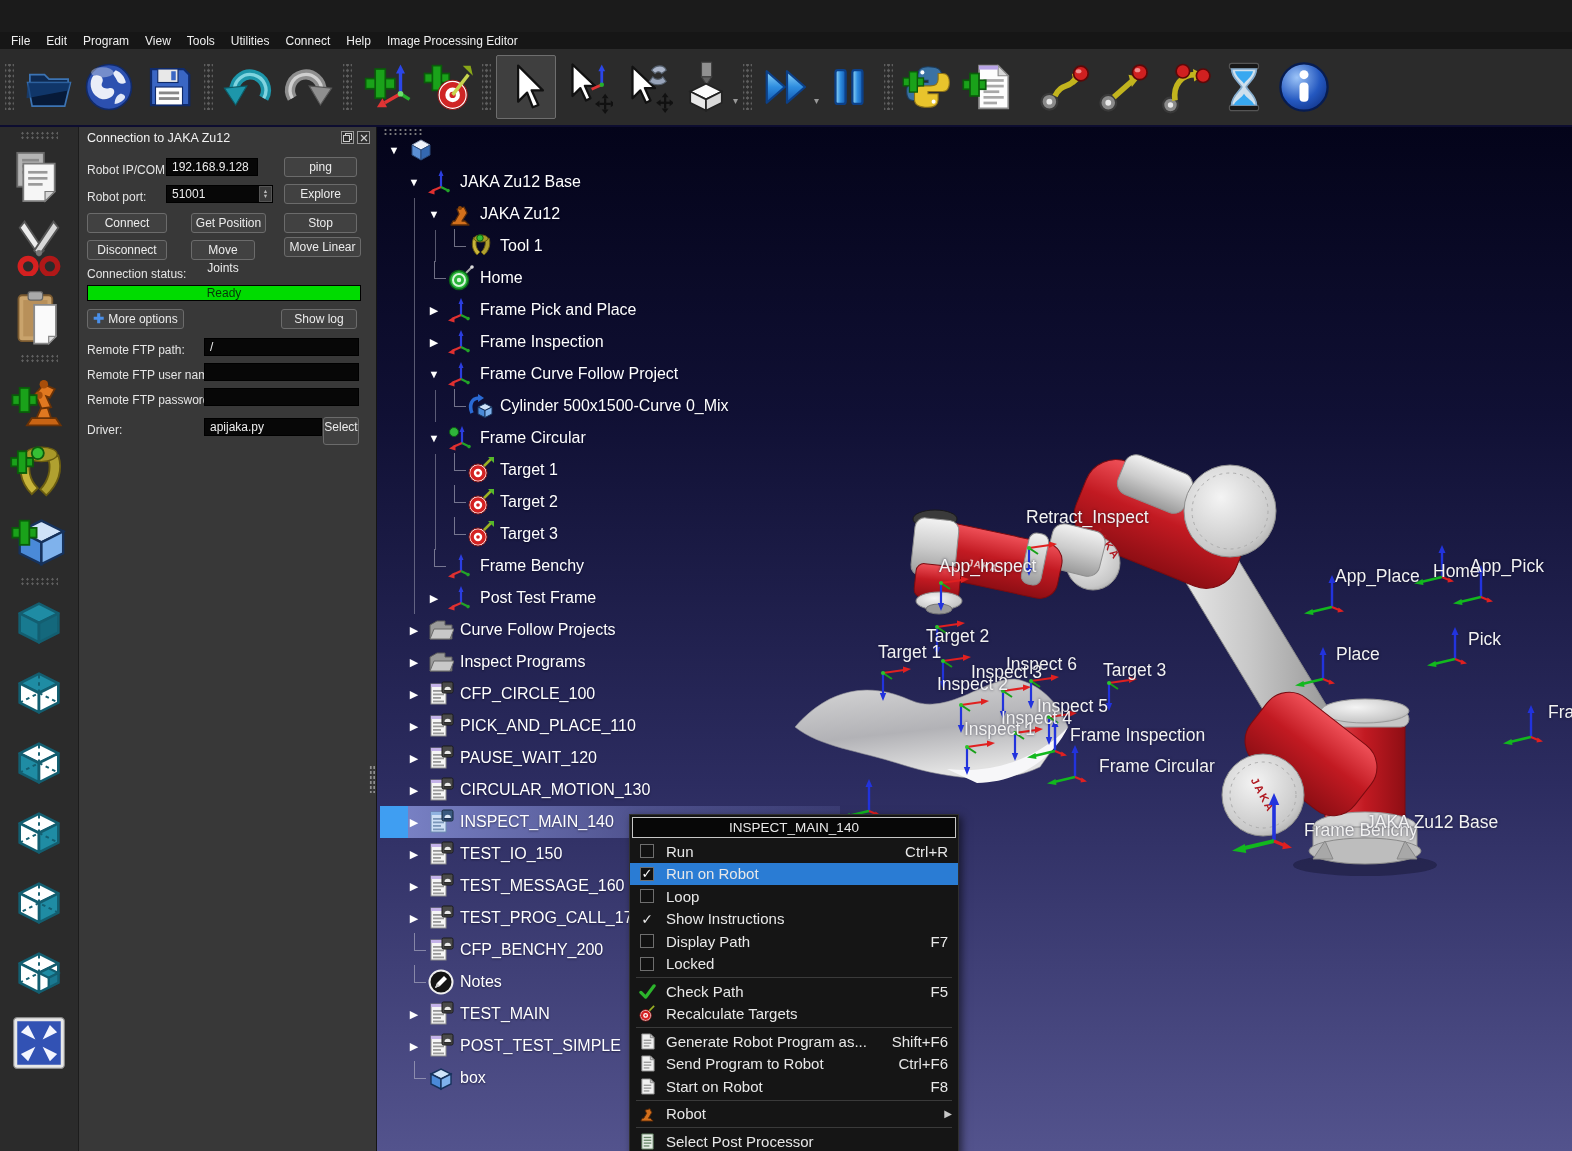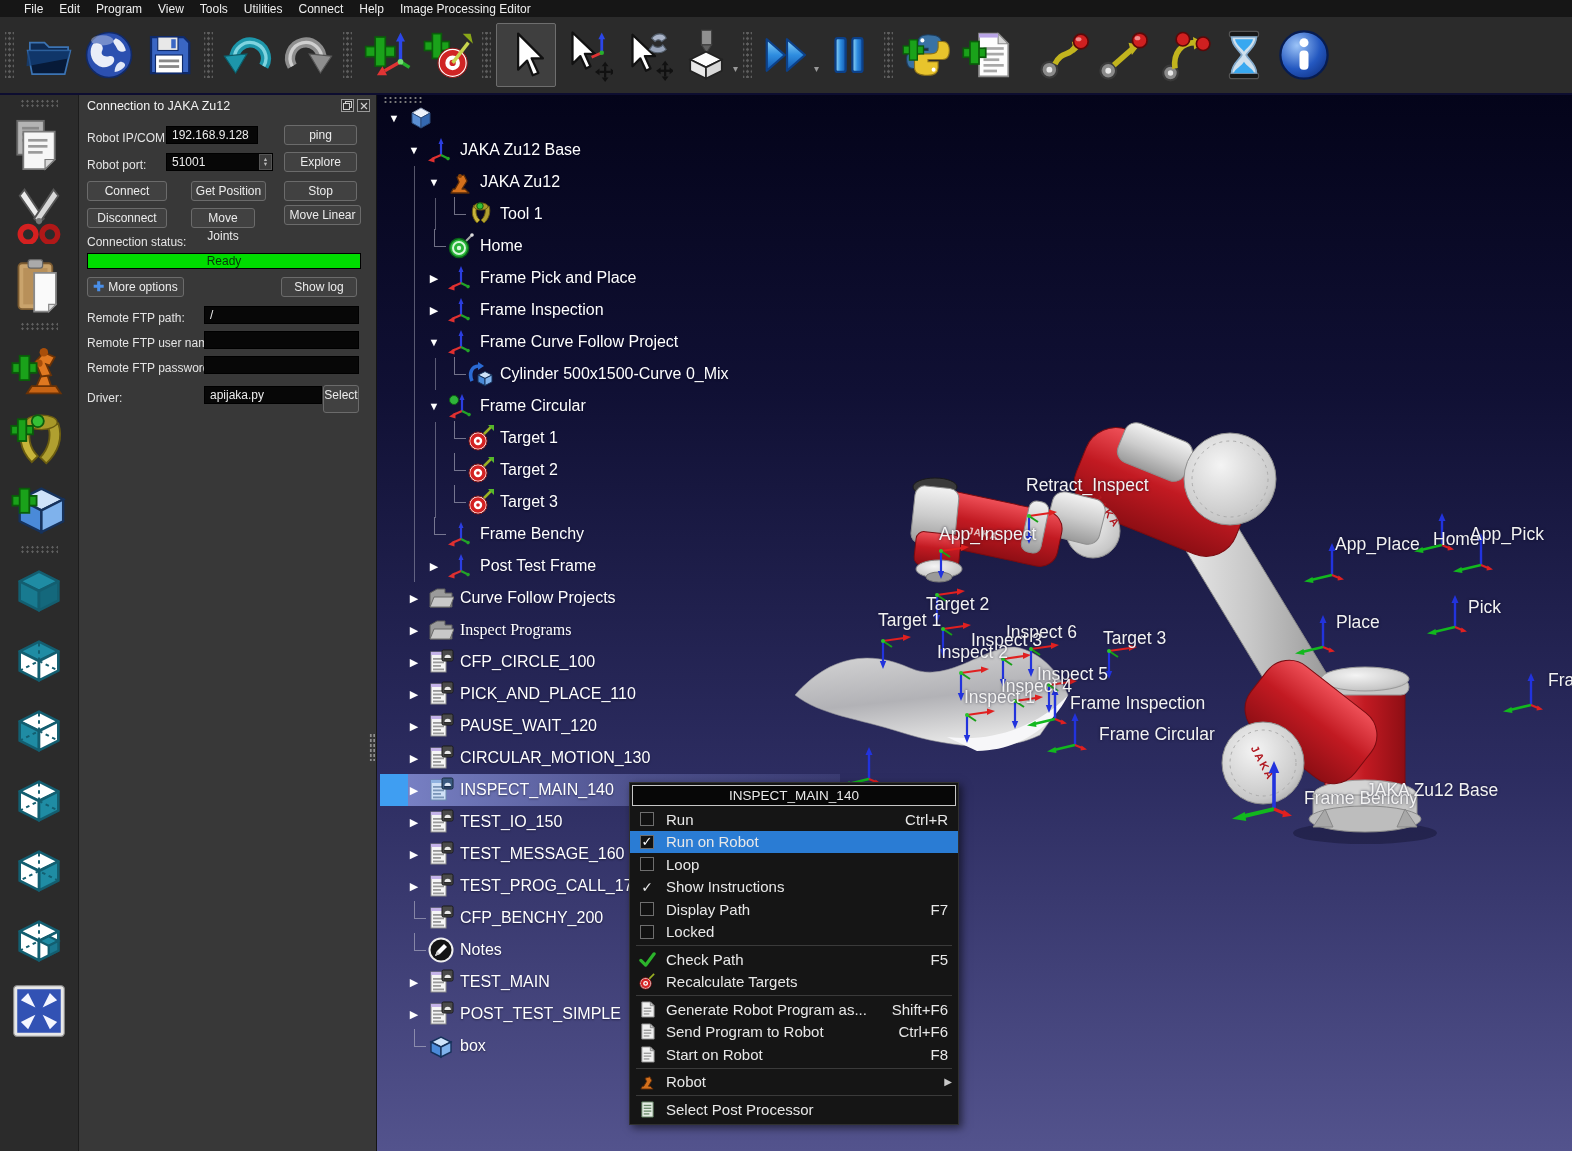--- a/index.html
+++ b/index.html
@@ -1,21 +1,21 @@
 <!DOCTYPE html>
 <html><head>
 <meta charset="utf-8">
 <style>
   html,body{margin:0;padding:0;width:1572px;height:1151px;overflow:hidden;
     font-family:"Liberation Sans","DejaVu Sans",sans-serif;background:#1b1b1b;}
   #app{width:1572px;height:1151px;position:relative;display:flex;flex-direction:column;}
 
   
   #menubar{height:17px;background:#161616;display:flex;align-items:center;color:#efefef;
-    font-size:12px;padding-left:16px;flex:0 0 auto;}
+    font-size:12px;padding-left:3px;flex:0 0 auto;margin-top:32px;}
   #menubar .mi{padding:0 8px;cursor:default;white-space:nowrap;}
 
   
   #toolbar{height:78px;background:#2b2b2b;display:flex;align-items:center;flex:0 0 auto;
     border-bottom:2px solid #0d0d30;box-sizing:border-box;overflow:hidden;}
   .tsep{width:9px;height:46px;margin:0 5px;flex:0 0 auto;
     background:radial-gradient(#606060 1px,transparent 1.4px);background-size:4.5px 5.5px;background-position:center;}
   .tgap{width:16px;flex:0 0 auto;}
   .tbtn{width:60px;height:64px;display:flex;align-items:center;justify-content:center;flex:0 0 auto;position:relative;}
   .tbtn svg{width:54px;height:54px;}
@@ -1053,21 +1053,21 @@
                 <path d="M2 22 l4-10 h20 l-4 10 z" fill="#c8c8c8" stroke="#6a6a6a"></path>
               </svg></span>
             <span class="tlabel" style="left: 80px;">Curve Follow Projects</span>
           </div>
           <div class="trow">
             <span class="texp" style="left: 26px;">▶</span>
             <span class="ticon" style="left: 48px;"><svg viewBox="0 0 26 26">
                 <path d="M2 8 l7-4 h8 v4 h7 v14 H2 Z" fill="#9a9a9a" stroke="#5a5a5a"></path>
                 <path d="M2 22 l4-10 h20 l-4 10 z" fill="#c8c8c8" stroke="#6a6a6a"></path>
               </svg></span>
-            <span class="tlabel" style="left: 80px; font-family: Liberation Serif, serif;">Inspect Programs</span>
+            <span class="tlabel" style="left: 80px;">Inspect Programs</span>
           </div>
           <div class="trow">
             <span class="texp" style="left: 26px;">▶</span>
             <span class="ticon" style="left: 48px;"><svg viewBox="0 0 26 26">
                 <rect x="3" y="3" width="15" height="20" fill="#f6f6f6" stroke="#8a8a8a"></rect>
                 <rect x="3" y="3" width="15" height="3" fill="#c4b2e8"></rect>
                 <g fill="#9a9a9a">
                   <rect x="5" y="9" width="11" height="1.8"></rect>
                   <rect x="5" y="12.5" width="11" height="1.8"></rect>
                   <rect x="5" y="16" width="8" height="1.8"></rect>

